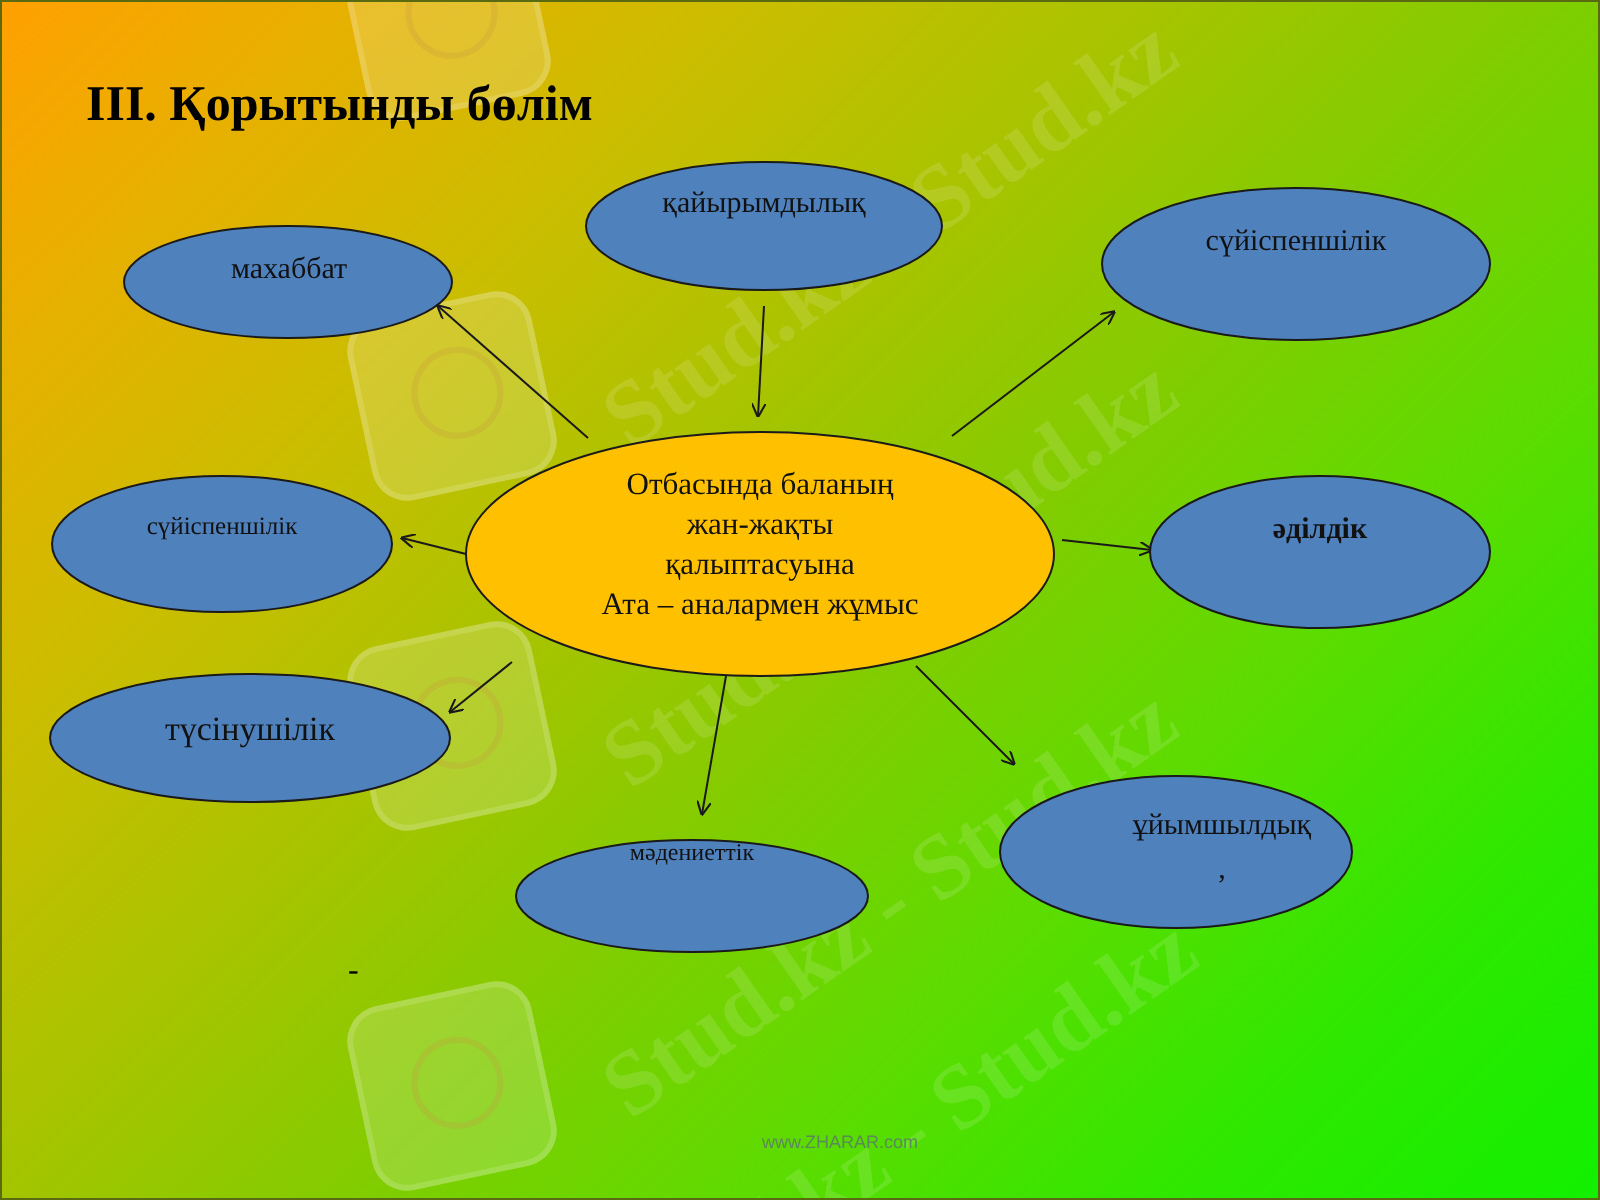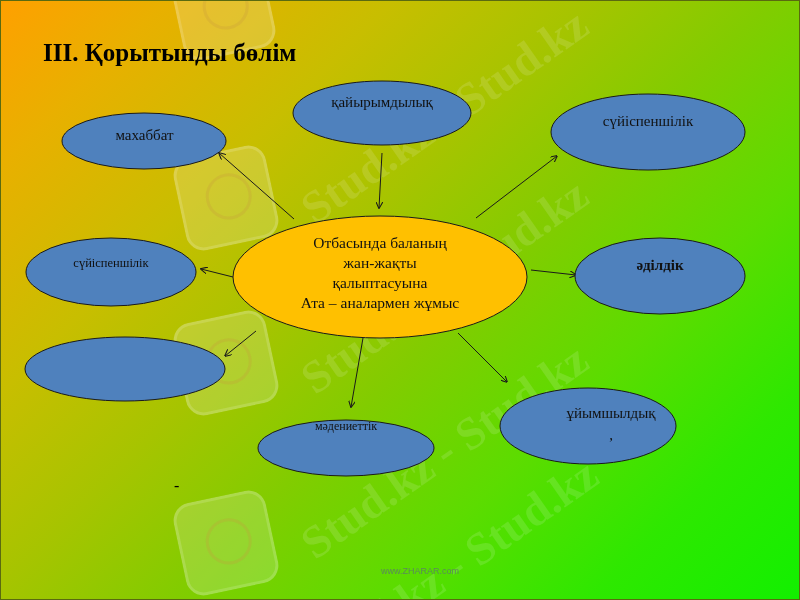--- a/index.html
+++ b/index.html
@@ -96,20 +96,21 @@
     <div>жан-жақты</div>
     <div>қалыптасуына</div>
     <div>Ата – аналармен жұмыс</div>
   </div>
 
   <div class="lbl" style="left:62px; top:125px; width:163px; font-size:15px;">махаббат</div>
   <div class="lbl" style="left:292px; top:92px; width:178px; font-size:15px;">қайырымдылық</div>
   <div class="lbl" style="left:550px; top:111px; width:194px; font-size:15px;">сүйіспеншілік</div>
   <div class="lbl" style="left:25px; top:255px; width:170px; font-size:12.5px;">сүйіспеншілік</div>
   <div class="lbl" style="left:574px; top:255px; width:170px; font-size:15px;font-weight:bold;">әділдік</div>
+  <div class="lbl" style="left:24px; top:354px; width:200px; font-size:17px;">түсінушілік</div>
   <div class="lbl" style="left:257px; top:418px; width:176px; font-size:12px;">мәдениеттік</div>
   <div class="lbl" style="left:522px; top:403px; width:176px; font-size:15px;">
     <div>ұйымшылдық</div>
     <div style="margin-top:4px;">,</div>
   </div>
 
   <div class="dash">-</div>
   <div class="footer">www.ZHARAR.com</div>
 </div>
 

